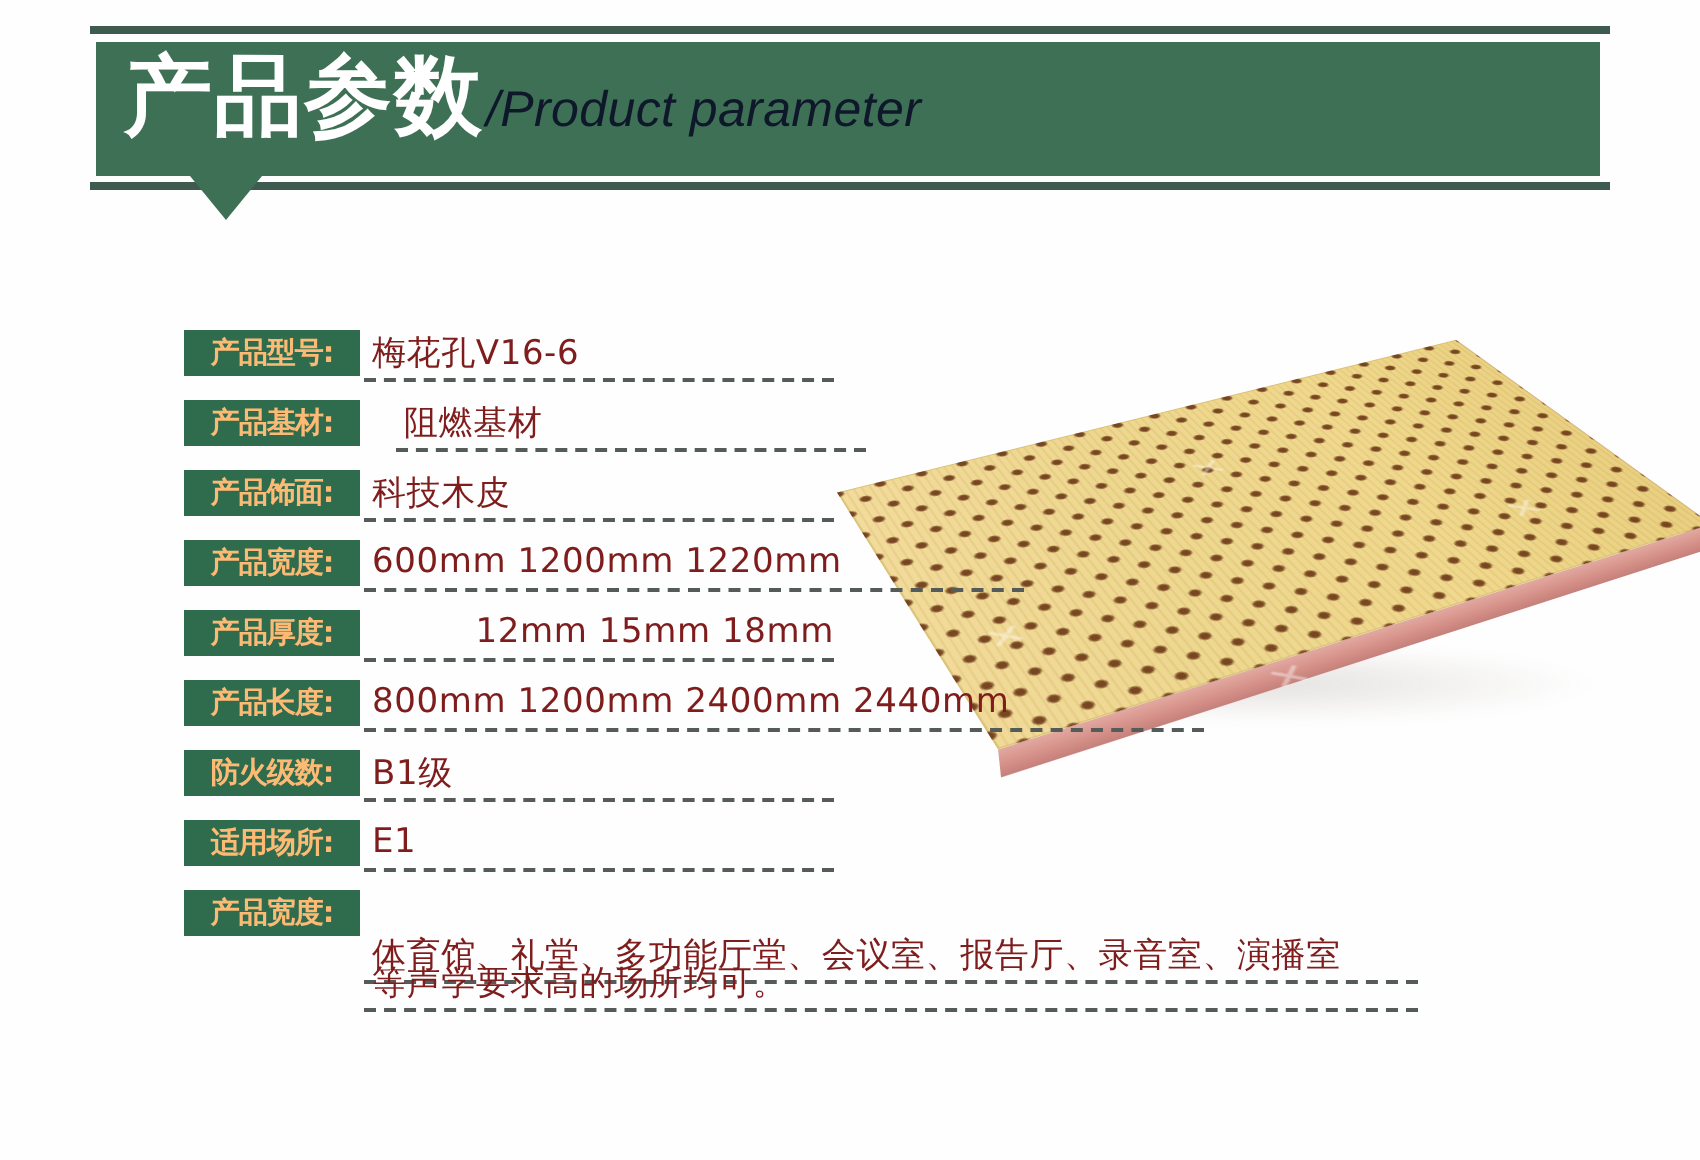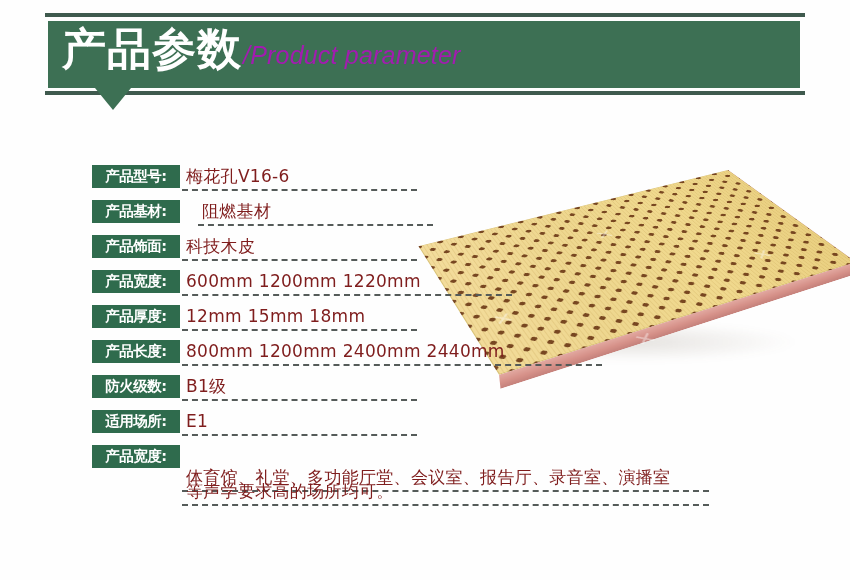--- a/index.html
+++ b/index.html
@@ -26,40 +26,40 @@
     white-space:nowrap;color:#ffffff;
   }
   .banner-title .cn{
     font-size:44px;font-weight:bold;letter-spacing:1px;
     font-family:"DejaVu Sans","Liberation Sans",sans-serif;
     line-height:1;
   }
   .banner-title .en{
     font-size:25px;font-style:italic;font-weight:300;
     letter-spacing:0.2px;margin-left:1px;
-    color:#a21caf;line-height:1;
+    color:#0f172a;line-height:1;
     font-family:"Liberation Sans","DejaVu Sans",sans-serif;
     text-align:right;
   }
   .banner-arrow{
     position:absolute;left:95px;top:88px;
     width:0;height:0;
     border-left:18px solid transparent;
     border-right:18px solid transparent;
     border-top:22px solid #3d7054;
   }
 
   
   .spec-list{position:absolute;left:92px;top:163px;width:660px;}
   .spec-row{position:relative;height:35px;}
   .spec-label{
     position:absolute;left:0;top:2px;
     width:88px;height:23px;
     background:#2f6b4d;
-    color:#ffffff;
+    color:#fdba74;
     font-size:14.5px;font-weight:bold;
     font-family:"DejaVu Sans","Liberation Sans",sans-serif;
     display:flex;align-items:center;justify-content:center;
     letter-spacing:-0.5px;
     box-sizing:border-box;
   }
   .spec-value-box{
     position:absolute;left:90px;top:0;
     height:28px;
     border-bottom:2px dashed #555b59;
@@ -70,21 +70,21 @@
   .spec-value{
     font-size:17px;color:#7f1d1d;white-space:nowrap;
     font-family:"DejaVu Sans","Liberation Sans",sans-serif;
     letter-spacing:0.3px;
   }
   
   .w-a .spec-value-box{width:235px;}
   .w-b .spec-value-box{width:235px;margin-left:16px;}
   .w-c .spec-value-box{width:235px;}
   .w-d .spec-value-box{width:330px;}
-  .w-e .spec-value-box{width:235px;}
+  .w-e .spec-value-box{width:235px;justify-content:flex-end;}
   .w-f .spec-value-box{width:420px;}
   .w-g .spec-value-box{width:235px;}
   .w-h .spec-value-box{width:235px;}
   .w-i .spec-value-box{width:527px;margin-top:21px;}
   .w-j .spec-value-box{width:527px;}
 
   
   .product-img{
     position:absolute;left:430px;top:112px;
     width:420px;height:300px;

